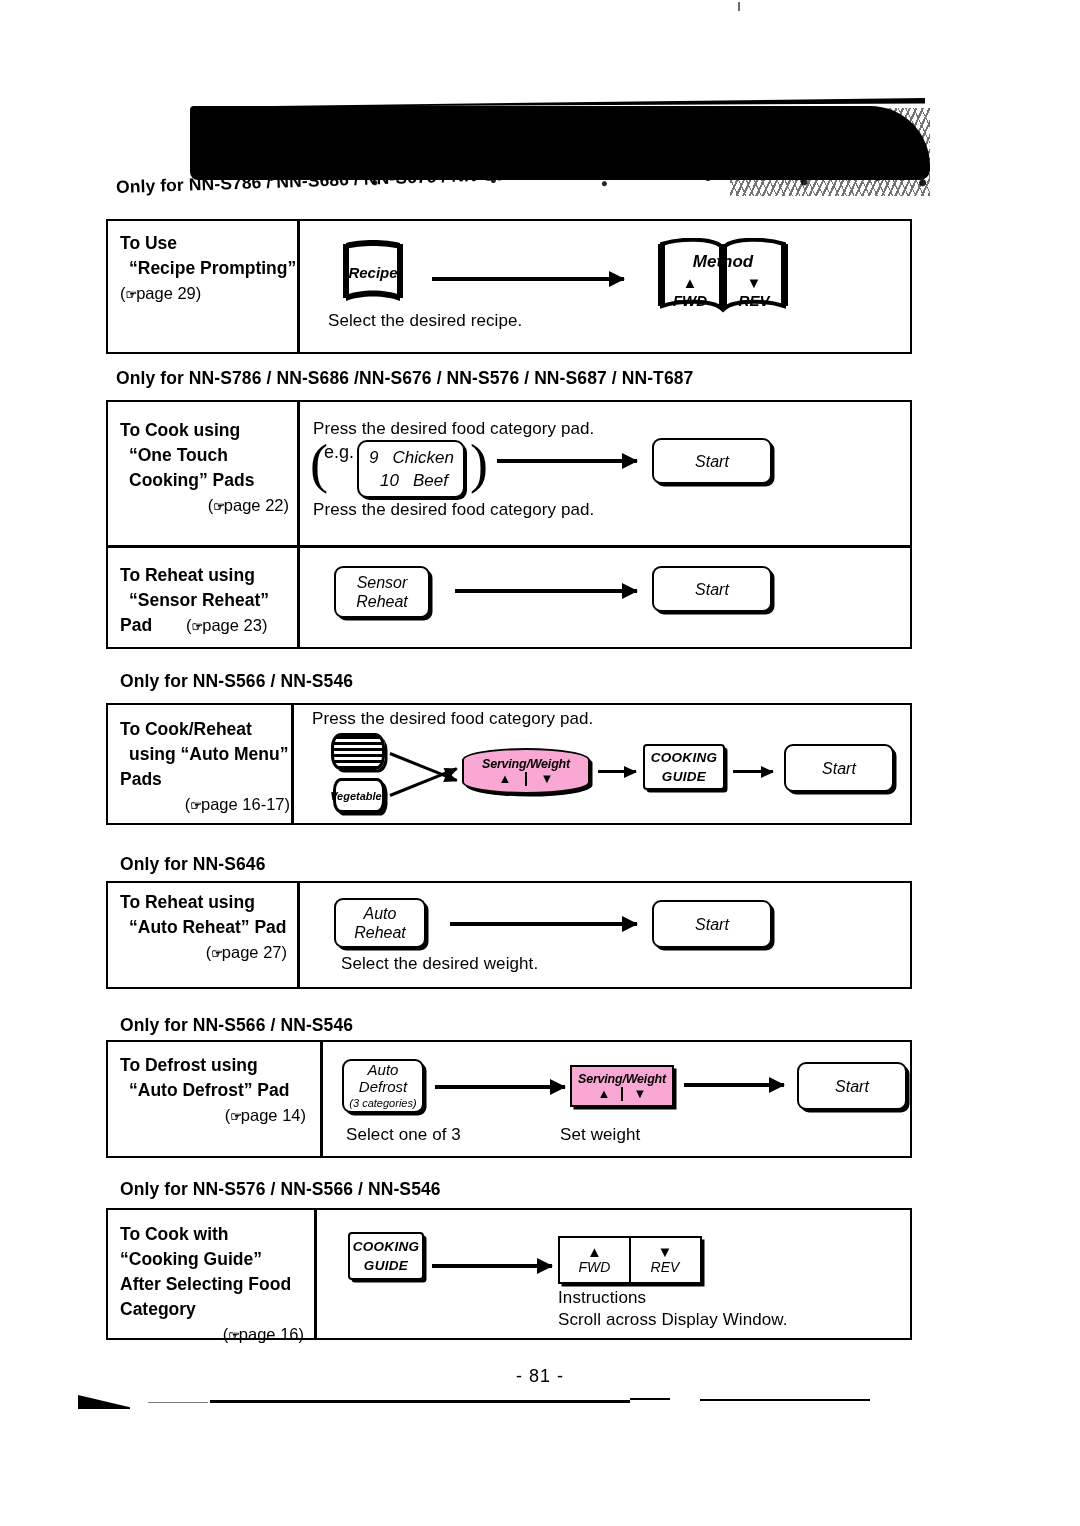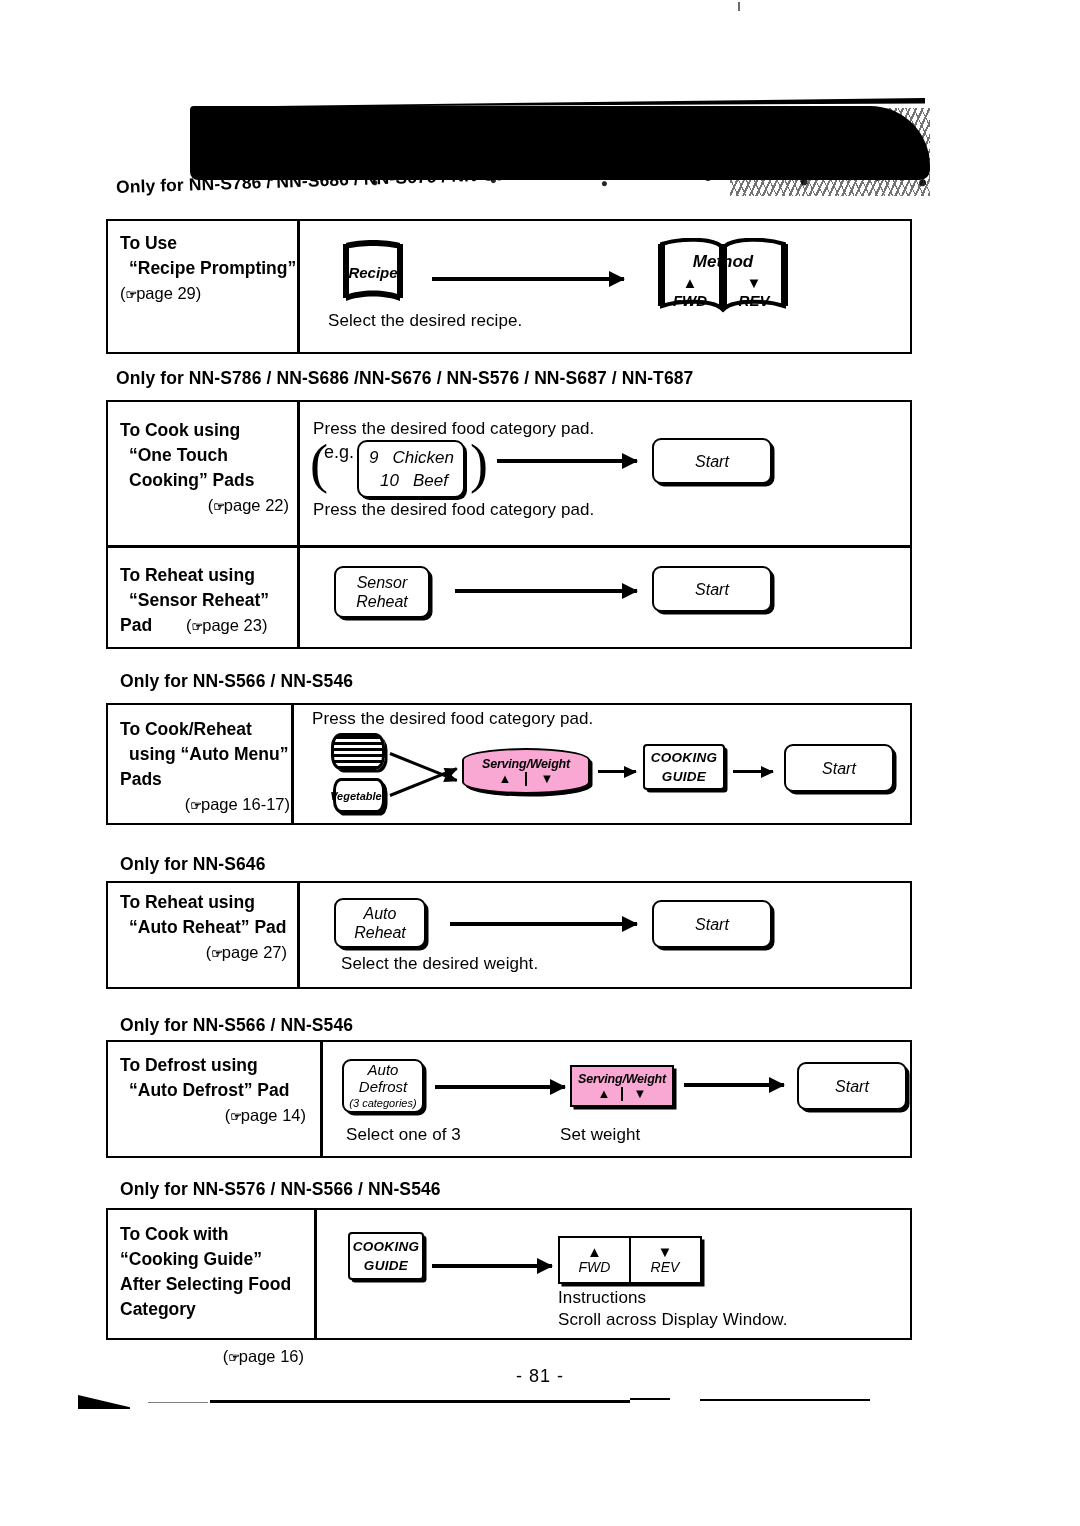--- a/index.html
+++ b/index.html
@@ -542,21 +542,21 @@
 
 <div class="box" style="left:106px; top:1208px; width:806px; height:132px;">
   <div class="divider" style="left:206px;"></div>
 </div>
 
 <div class="label-col" style="left:120px; top:1222px; width:192px;">
   <span class="ln">To Cook with</span>
   <span class="ln">“Cooking Guide”</span>
   <span class="ln">After Selecting Food</span>
   <span class="ln">Category</span>
-  <span class="pageref" style="text-align:right; padding-right:8px;margin-top:22px;">(<span class="hand">☞</span><span>page 16</span>)</span>
+  <span class="pageref" style="text-align:right; padding-right:8px;">(<span class="hand">☞</span><span>page 16</span>)</span>
 </div>
 
 <div class="pad square bold" style="left:348px; top:1232px; width:76px; height:48px;">
   <span>COOKING</span>
   <span>GUIDE</span>
 </div>
 
 <div class="arrow" style="left:432px; top:1264px; width:120px;"></div>
 
 <div class="fwdrev" style="left:558px; top:1236px;">

